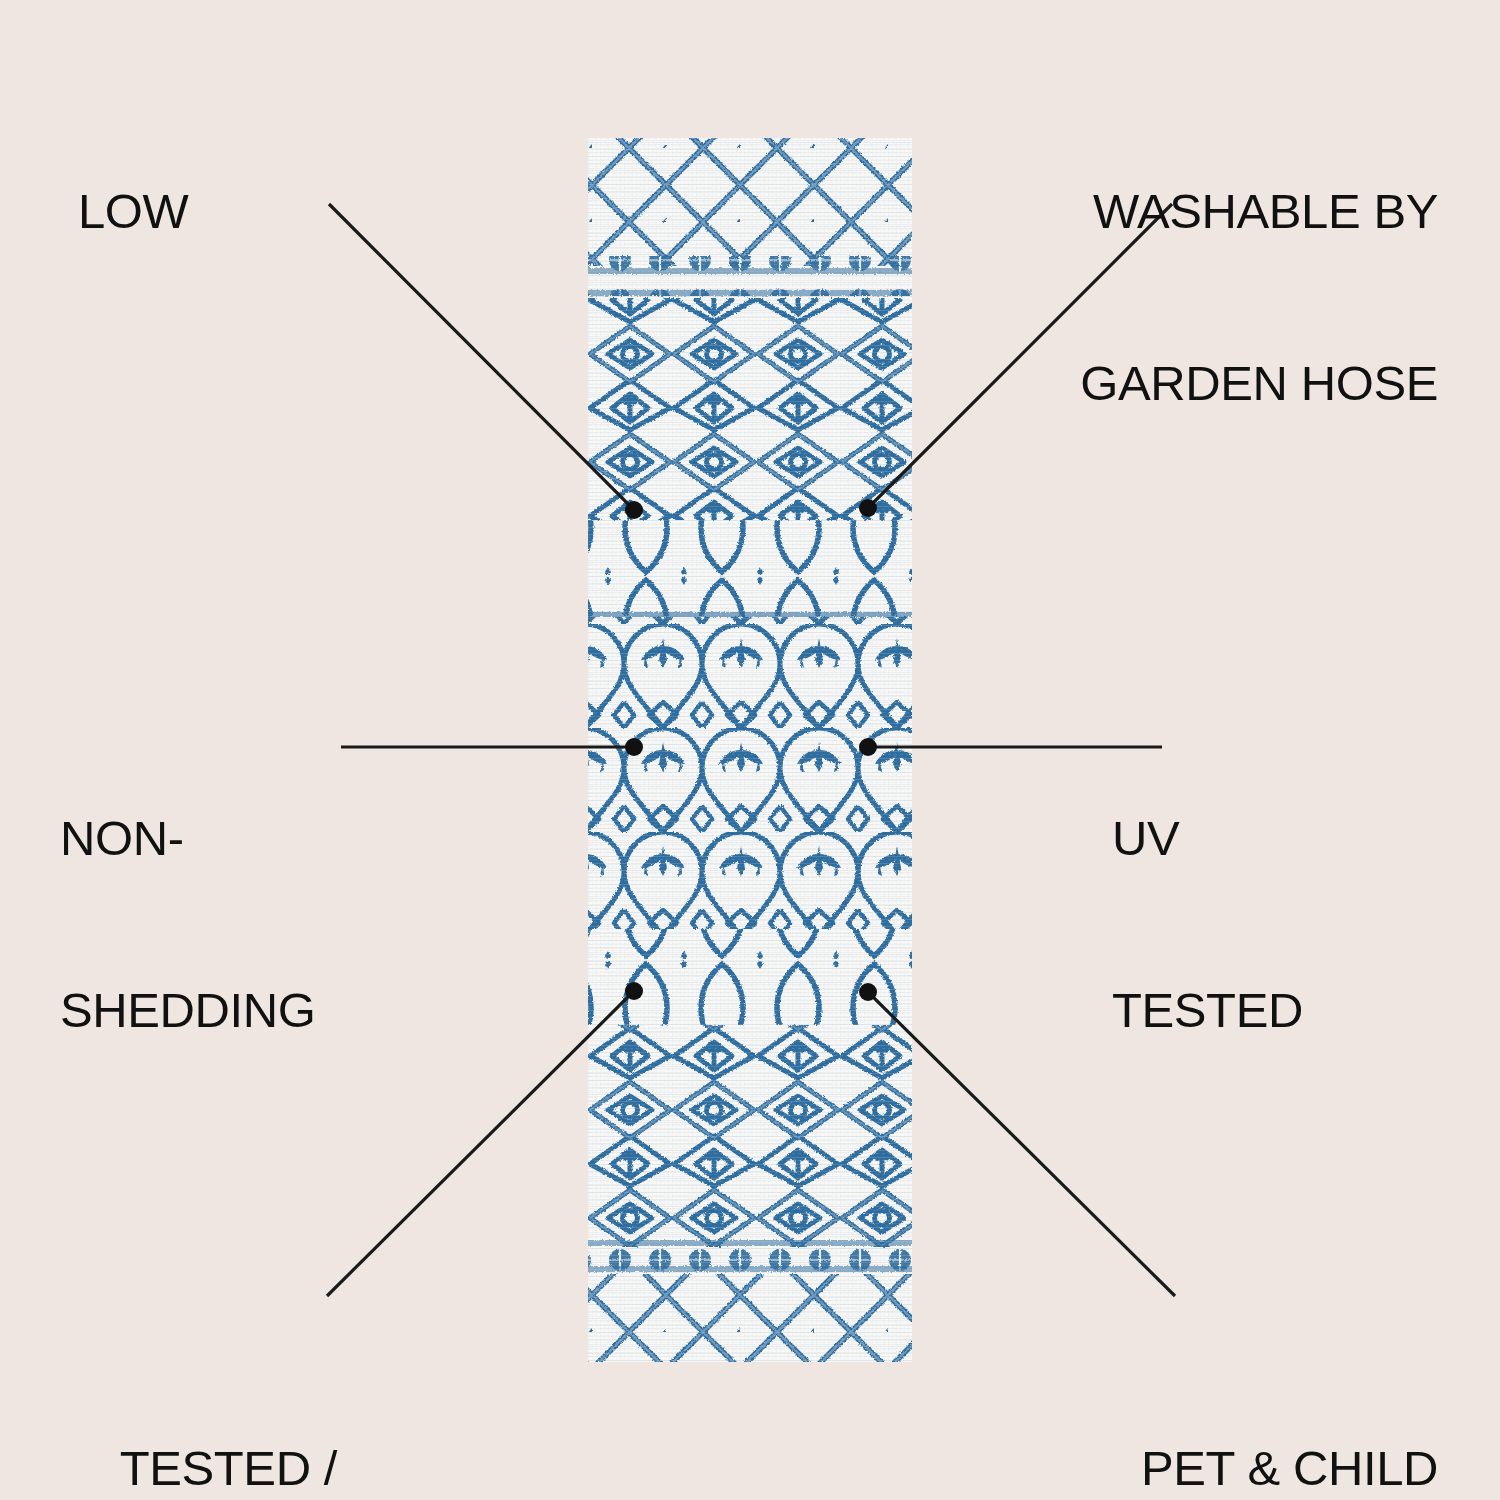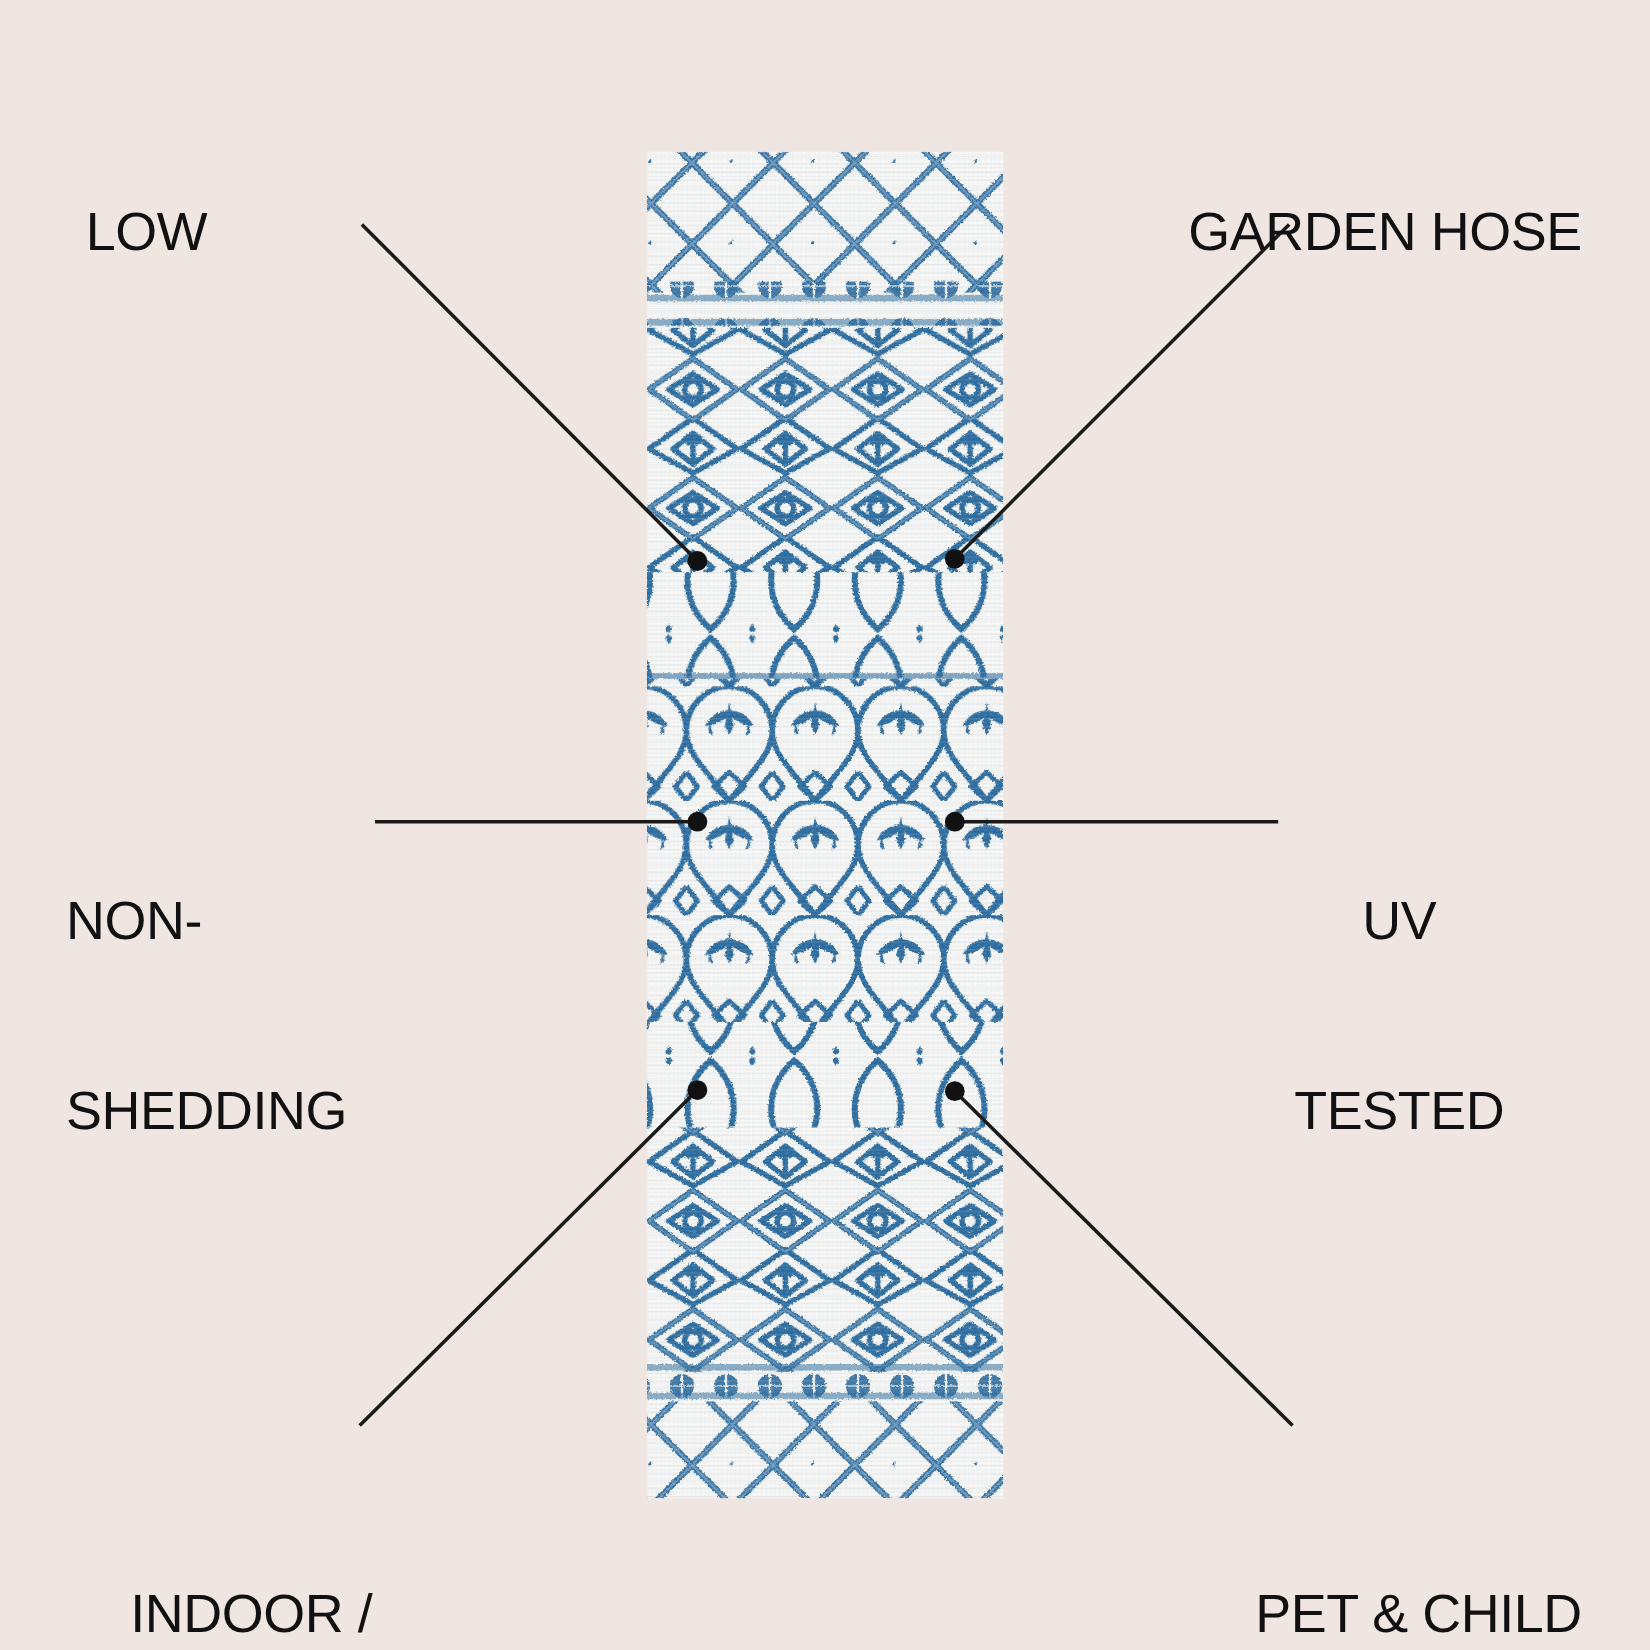--- a/index.html
+++ b/index.html
@@ -27,21 +27,21 @@
     font-size: 49px;
     line-height: 1.17;
     letter-spacing: -0.4px;
     font-weight: 400;
     white-space: pre;
   }
   .callout .ln { display: block; }
   .left-top     { left: 78px;  top: 68px;  width: 360px; }
   .right-top    { right: 62px; top: 68px;  text-align: right;  width: 520px; }
   .left-mid     { left: 60px;  top: 695px; text-align: left; width: 300px; }
-  .right-mid    { right: 68px; top: 695px; text-align: center;  width: 320px; }
+  .right-mid    { right: 68px; top: 695px; text-align: left;  width: 320px; }
   .left-bot     { left: 70px;  top: 1325px;text-align: center; width: 330px; }
   .right-bot    { right: 62px; top: 1325px;text-align: right;  width: 420px; }
 
   #lines, #rugwrap { position: absolute; left: 0; top: 0; }
   #rugwrap { width: 1500px; height: 1500px; pointer-events: none; }
   #lines   { width: 1500px; height: 1500px; }
 </style>
 </head>
 <body style="background: rgb(239, 230, 225);">
 
@@ -183,35 +183,36 @@
       <circle cx="634" cy="991" r="9"></circle>
       <circle cx="868" cy="992" r="9"></circle>
     </g>
   </svg>
 
   <div class="callout left-top" style="color: rgb(17, 17, 17);">
     <span class="ln">LOW</span>
   </div>
 
   <div class="callout right-top" style="color: rgb(17, 17, 17);">
+    <span class="ln">WASHABLE BY</span>
     <span class="ln">GARDEN HOSE</span>
   </div>
 
   <div class="callout left-mid" style="color: rgb(17, 17, 17);">
     <span class="ln">NON-</span>
     <span class="ln">SHEDDING</span>
   </div>
 
   <div class="callout right-mid" style="color: rgb(17, 17, 17);">
     <span class="ln">UV</span>
     <span class="ln">TESTED</span>
   </div>
 
   <div class="callout left-bot" style="color: rgb(17, 17, 17);">
-    <span class="ln">INDOOR / </span>
+    <span class="ln">TESTED / </span>
     
   </div>
 
   <div class="callout right-bot" style="color: rgb(17, 17, 17);">
     <span class="ln">PET &amp; CHILD</span>
     
   </div>
 
 </div>
 

